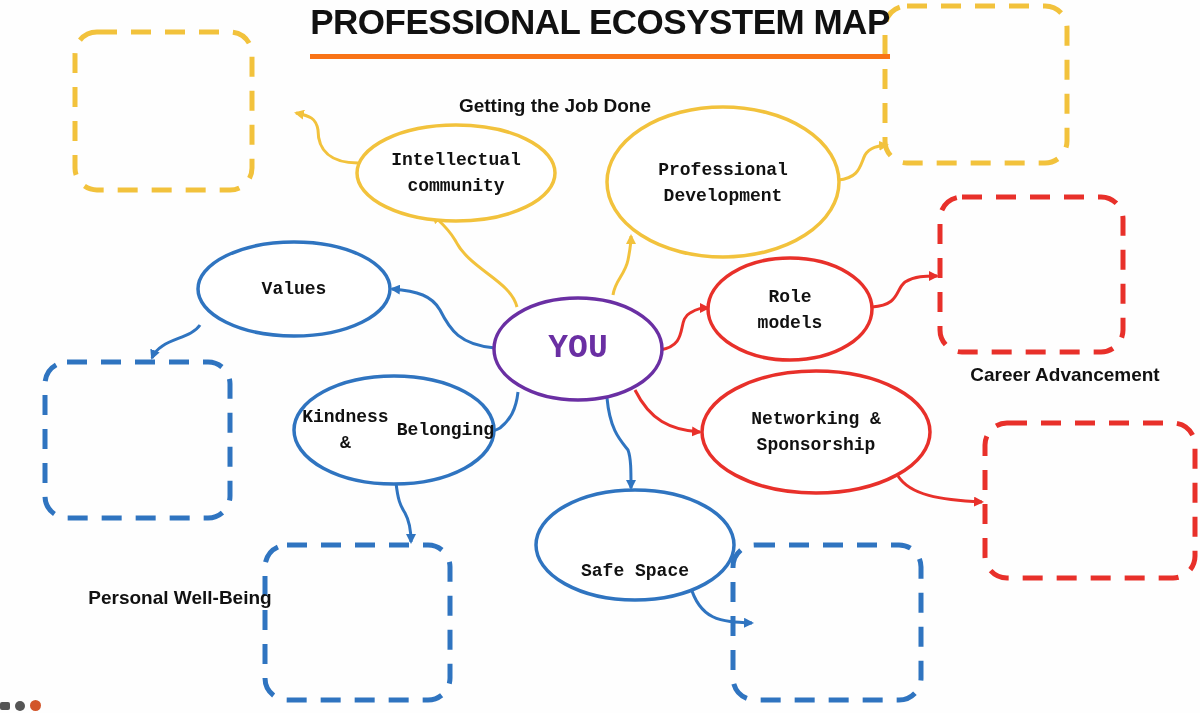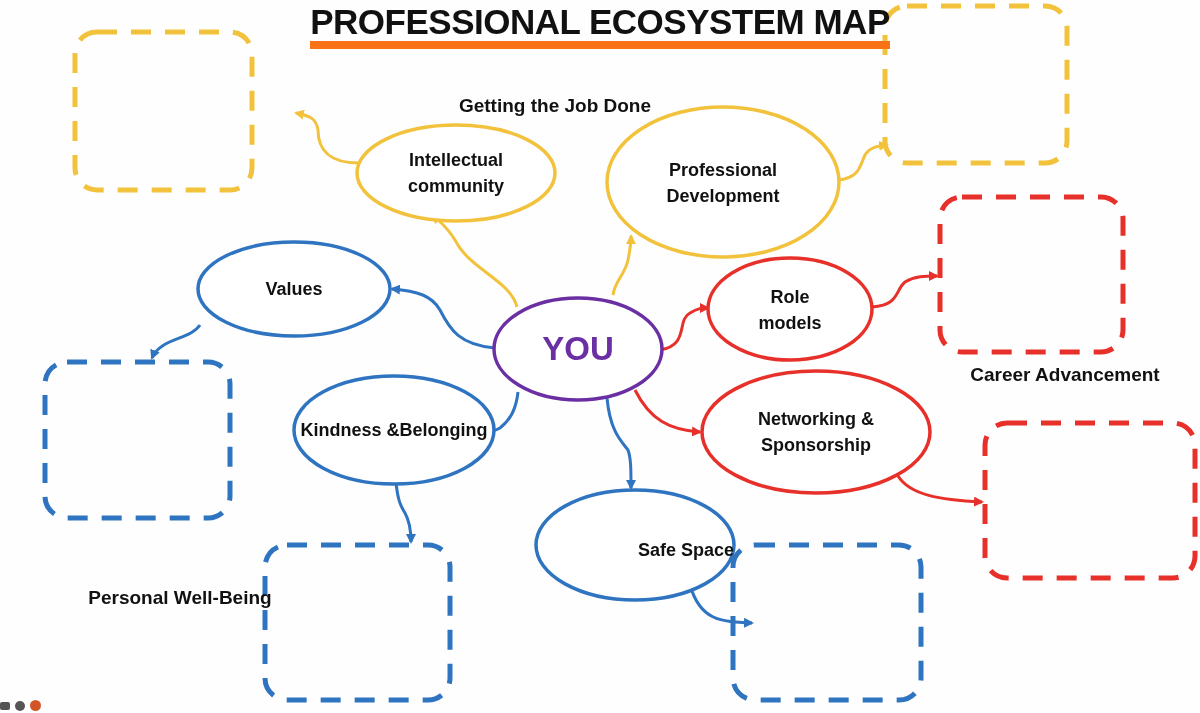--- a/index.html
+++ b/index.html
@@ -1,24 +1,24 @@
 <!DOCTYPE html>
 <html><head>
 <meta charset="utf-8">
 <style>
   html, body { margin: 0; padding: 0; background: #fefefe; }
   body { width: 1200px; height: 713px; position: relative; overflow: hidden;
          font-family: "Liberation Sans", "DejaVu Sans", sans-serif; }
   svg.diagram { position: absolute; left: 0; top: 0; }
   .title { position: absolute; left: 0; width: 1200px; top: 2px; text-align: center;
            font-size: 35px; font-weight: bold; color: #111; letter-spacing: -0.5px; }
-  .title span { border-bottom: 8px solid #f97316; padding-bottom: 0; line-height: 38px; }
+  .title span { border-bottom: 5px solid #f97316; padding-bottom: 13px; line-height: 38px; }
   .node-label { position: absolute; text-align: center; font-weight: bold; color: #111;
                 font-size: 18px; line-height: 26px; display: flex; align-items: center;
-                justify-content: center; }
+                justify-content: center; font-family: Liberation Mono, monospace; }
   .group-label { position: absolute; font-weight: bold; color: #111; font-size: 19px;
                  line-height: 29px; text-align: center; }
   .you { color: #6a2fa3; font-size: 33px; font-weight: bold; }
   .tray { position: absolute; left: 0; top: 698px; height: 15px; display: flex; gap: 5px;
           align-items: center; padding-left: 0; }
   .tray-icon { width: 12px; height: 12px; display: inline-block; border-radius: 50%; }
 </style>
 </head>
 <body>
 
@@ -98,21 +98,21 @@
   <div>models</div>
 </div>
 <div class="node-label" style="left:294px; top:402px; width:200px; height:56px; flex-direction:row;">
   <div>Kindness &amp;</div>
   <div>Belonging</div>
 </div>
 <div class="node-label" style="left:702px; top:404px; width:228px; height:56px; flex-direction:column;">
   <div>Networking &amp;</div>
   <div>Sponsorship</div>
 </div>
-<div class="node-label" style="left:536px; top:536px; width:198px; height:28px;justify-content:flex-end;">
+<div class="node-label" style="left:536px; top:557px; width:198px; height:28px;">
   <div>Safe Space</div>
 </div>
 
 <div class="group-label" style="left:430px; top:91px; width:250px;">Getting the Job Done</div>
 <div class="group-label" style="left:940px; top:360px; width:250px;">
   <div>Career Advancement</div>
 </div>
 <div class="group-label" style="left:60px; top:583px; width:240px;">Personal Well-Being</div>
 
 <div class="tray">

